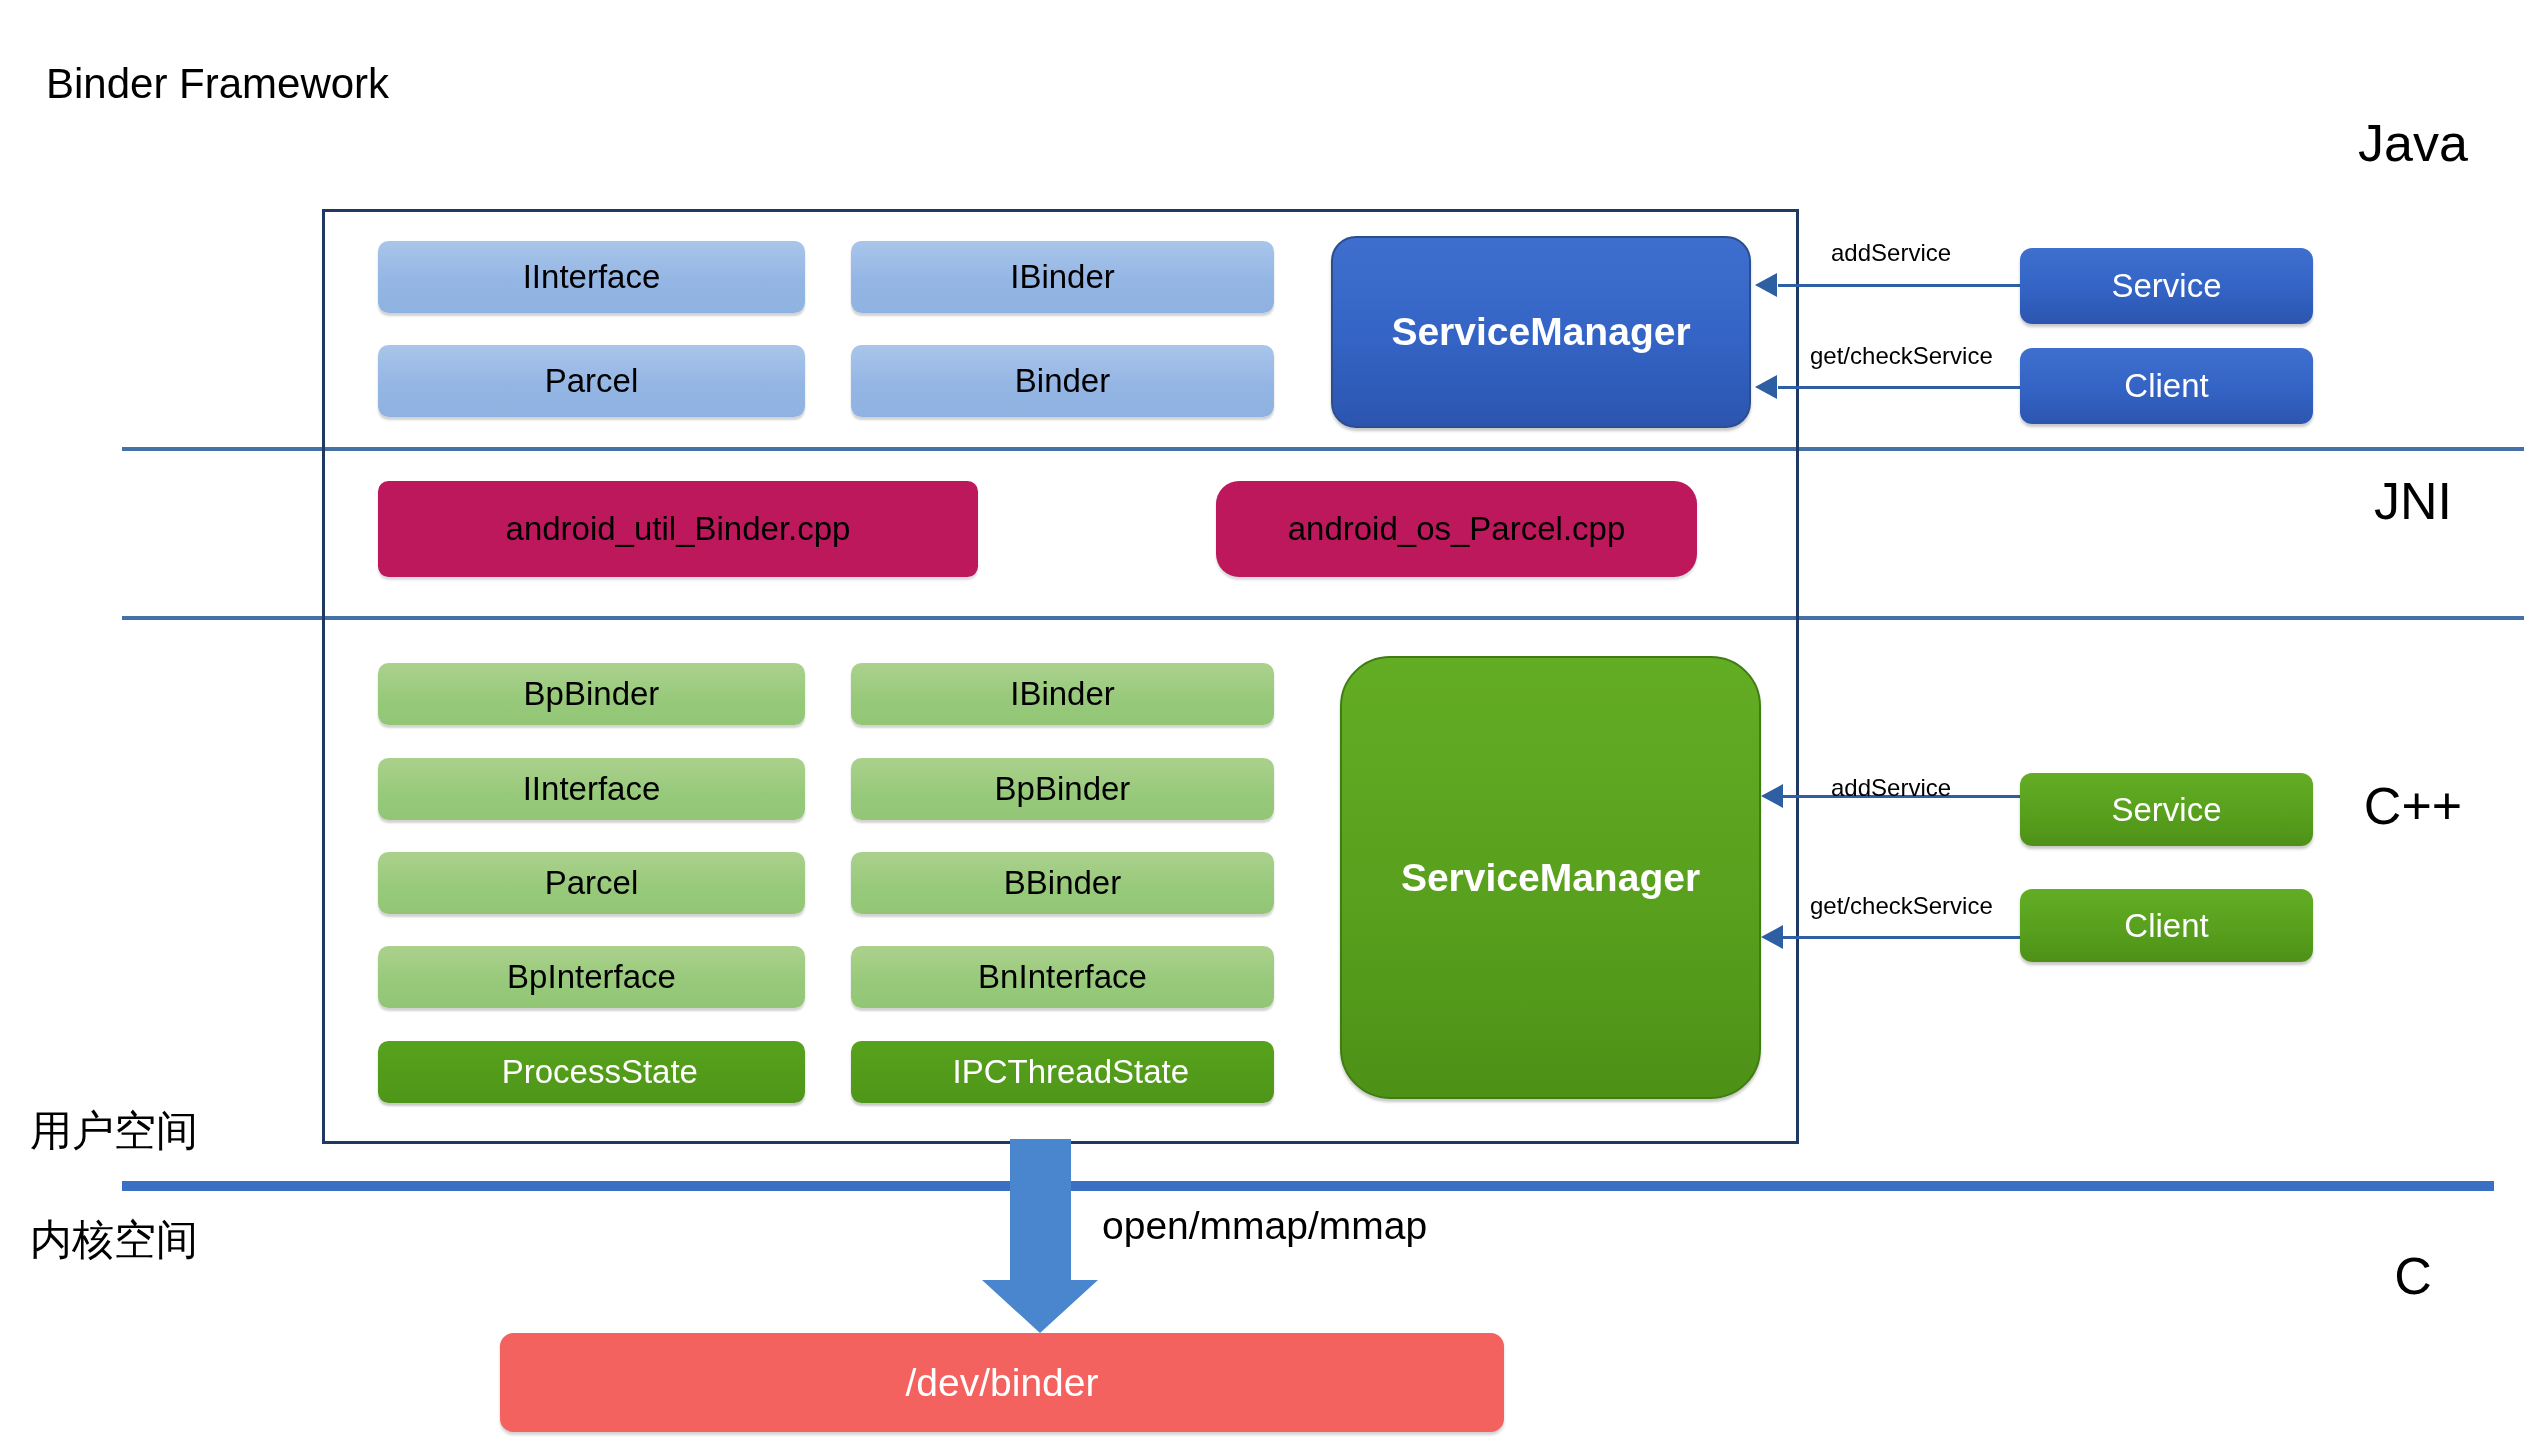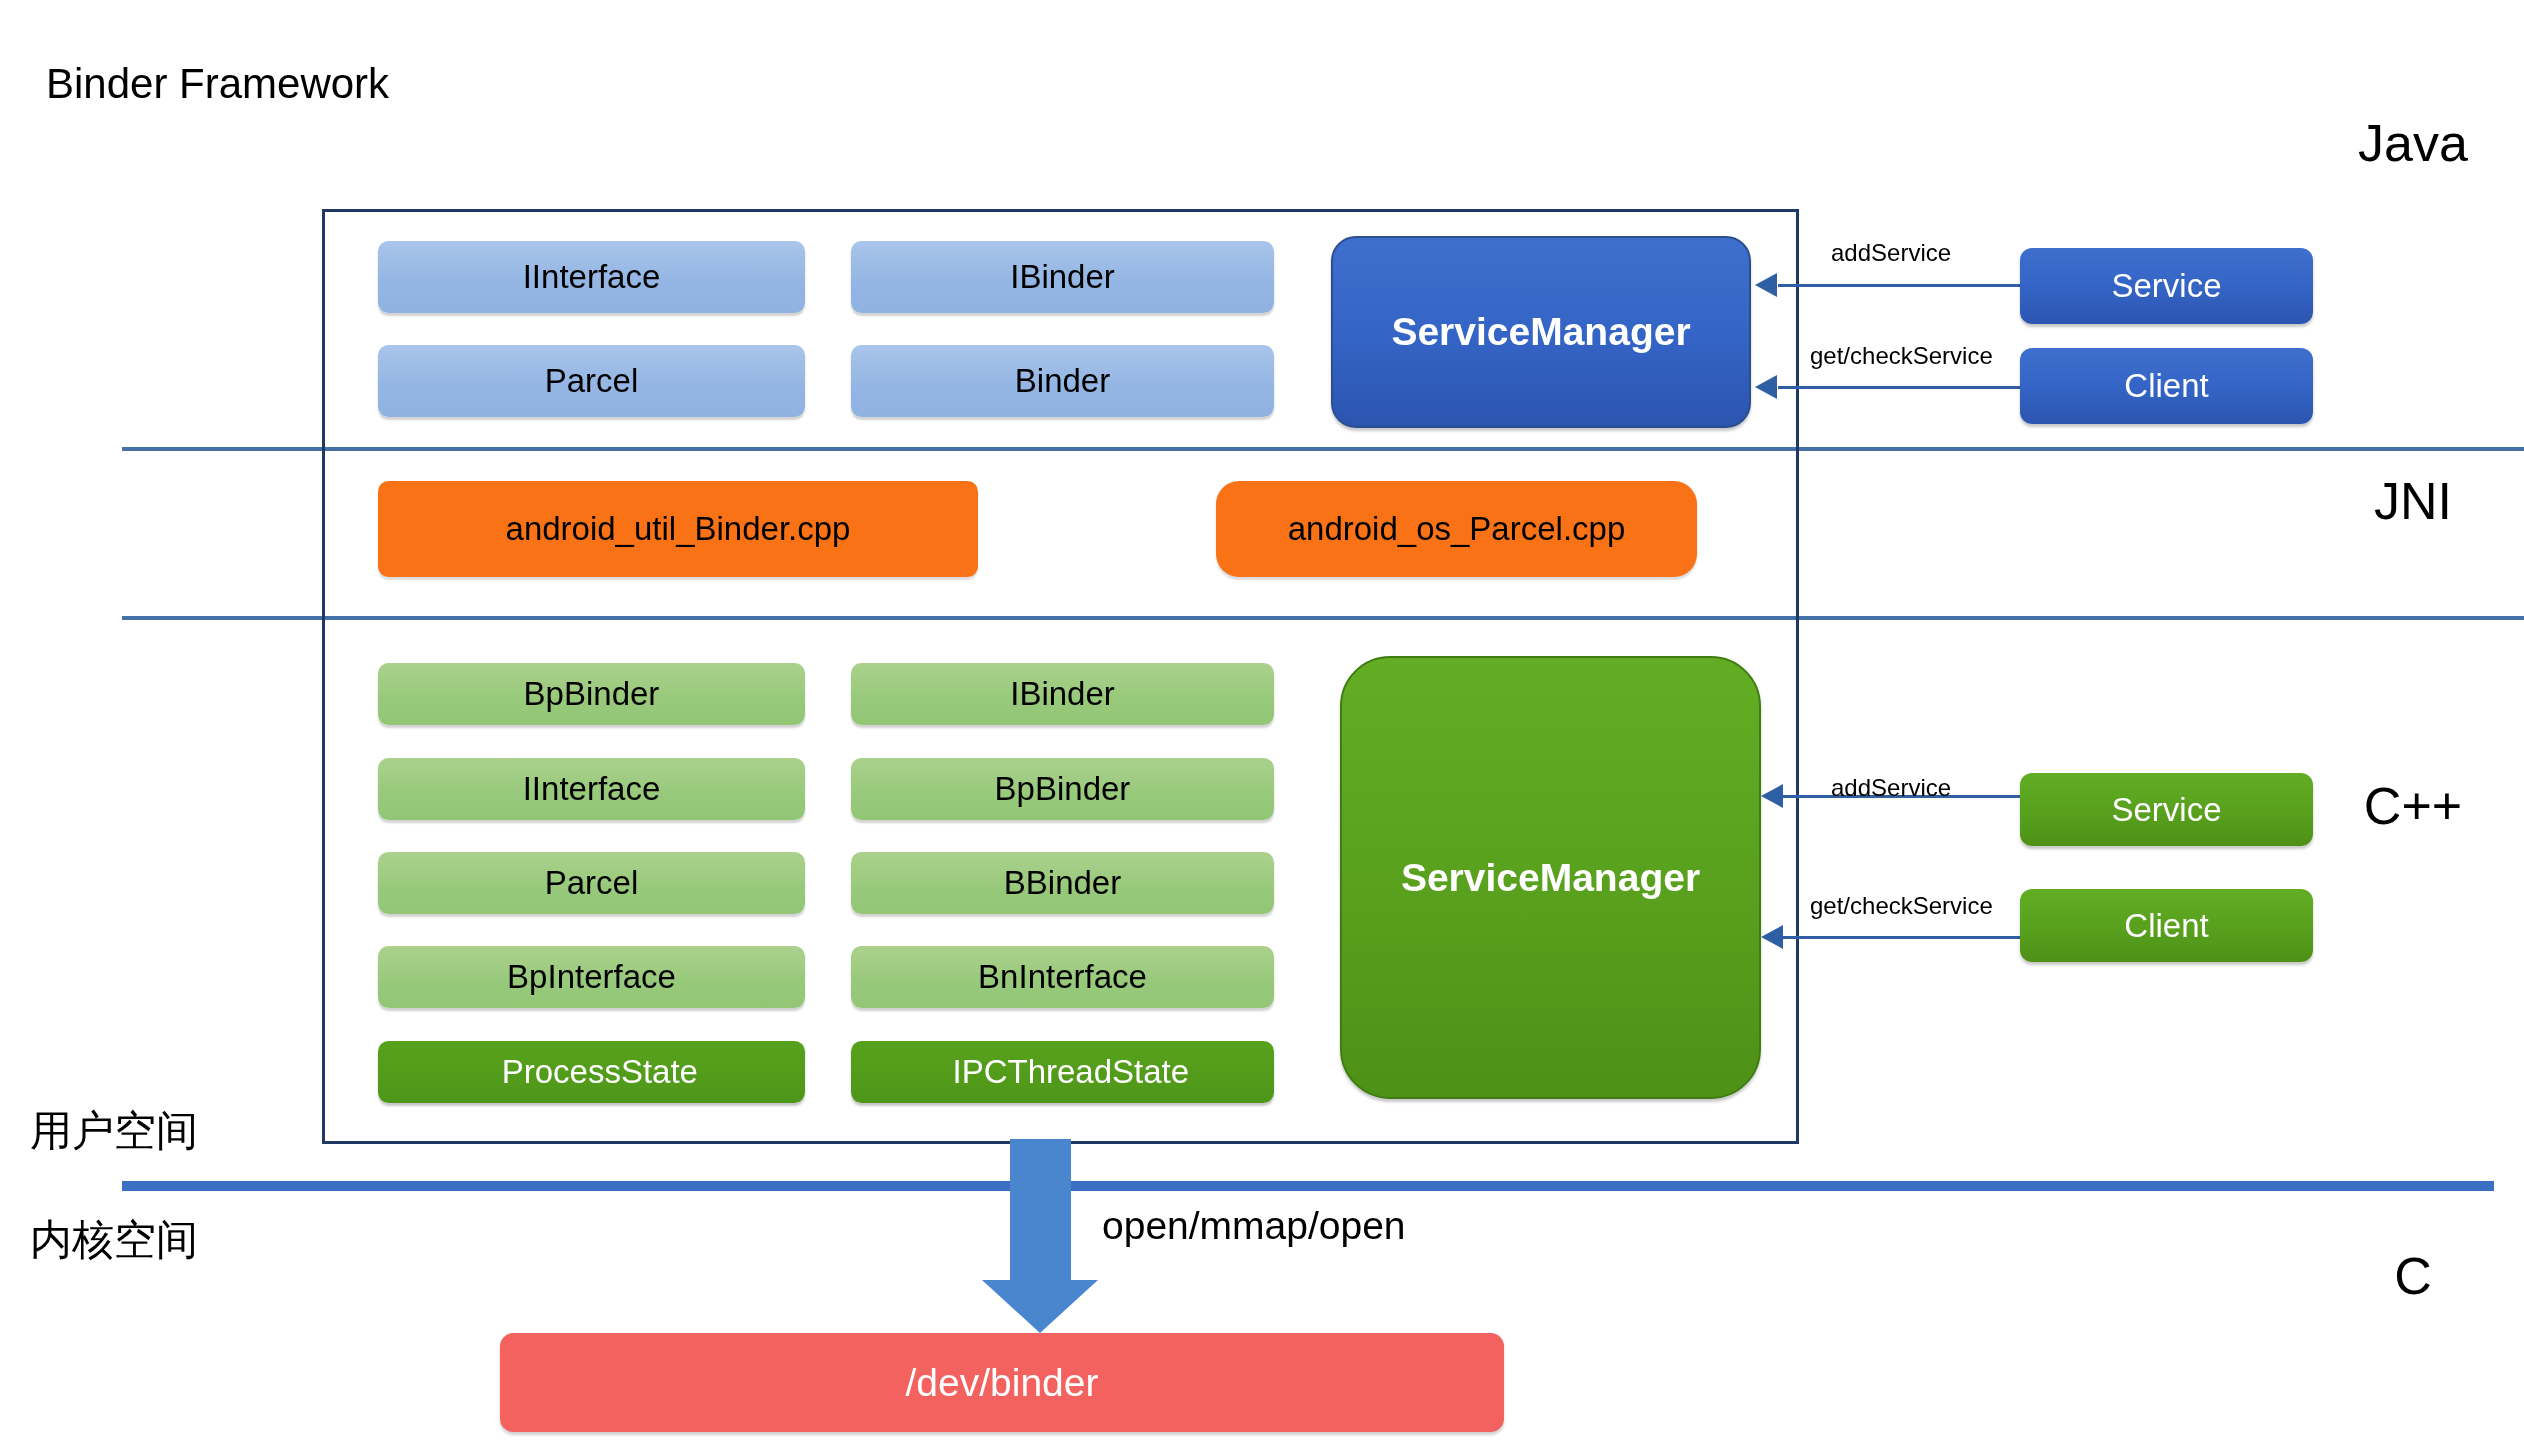--- a/index.html
+++ b/index.html
@@ -24,21 +24,21 @@
   
   .item{border-radius:10.4px;display:flex;align-items:center;justify-content:center;
         text-align:center;font-size:33px;box-sizing:border-box;padding:0 7.4px;}
 
   .blue-light{background:linear-gradient(180deg,#a9c5ea 0%,#94b6e4 55%,#8fb2e2 100%);
         color:#000;box-shadow:0 2.2px 2.2px rgba(0,0,0,.18);}
   .green-light{background:linear-gradient(180deg,#abd18d 0%,#97c97a 60%,#92c675 100%);
         color:#000;box-shadow:0 2.2px 2.2px rgba(0,0,0,.18);}
   .green-dark{background:linear-gradient(180deg,#57a21c 0%,#4e9619 100%);
         color:#ffffff;box-shadow:0 2.2px 2.2px rgba(0,0,0,.22);padding-left:24px;}
-  .orange{background:#f97316;color:#000;box-shadow:0 2.2px 2.2px rgba(0,0,0,.14);}
+  .orange{background:#be185d;color:#000;box-shadow:0 2.2px 2.2px rgba(0,0,0,.14);}
   .blue-dark{background:linear-gradient(180deg,#3f6fce 0%,#3363c4 55%,#2c55af 100%);
         color:#ffffff;box-shadow:0 3px 3px rgba(0,0,0,.22);}
   .green-mid{background:linear-gradient(180deg,#63ad24 0%,#58a01d 55%,#4d9117 100%);
         color:#ffffff;box-shadow:0 3px 3px rgba(0,0,0,.22);}
   .red{background:#f3625f;color:#ffffff;box-shadow:0 2.2px 3px rgba(0,0,0,.18);}
 
   
   #sm-java{left:1331px;top:188px;width:420px;height:192px;border-radius:25px;
      border:2.2px solid #2b4e8e;font-size:39px;font-weight:bold;}
   #sm-cpp{left:1340px;top:608px;width:421px;height:443px;border-radius:50px;
@@ -168,18 +168,18 @@
 </div>
 <div class="abs item green-mid" style="left:2020px;top:841px;width:293px;height:73px;border-radius:12px;">
   <span>Client</span>
 </div>
 
 <div class="abs cn-label" style="left:30px;top:1055px;">用户空间</div>
 <div class="abs cn-label" style="left:30px;top:1164px;">内核空间</div>
 
 <div class="abs" id="down-arrow-shaft"></div>
 <div class="abs" id="down-arrow-head"></div>
-<div class="abs" id="open-mmap-ioctl">open/mmap/open</div>
+<div class="abs" id="open-mmap-ioctl">open/mmap/mmap</div>
 
 <div class="abs item red" id="dev-binder">
   <span>/dev/binder</span>
 </div>
 
 
 </body></html>

